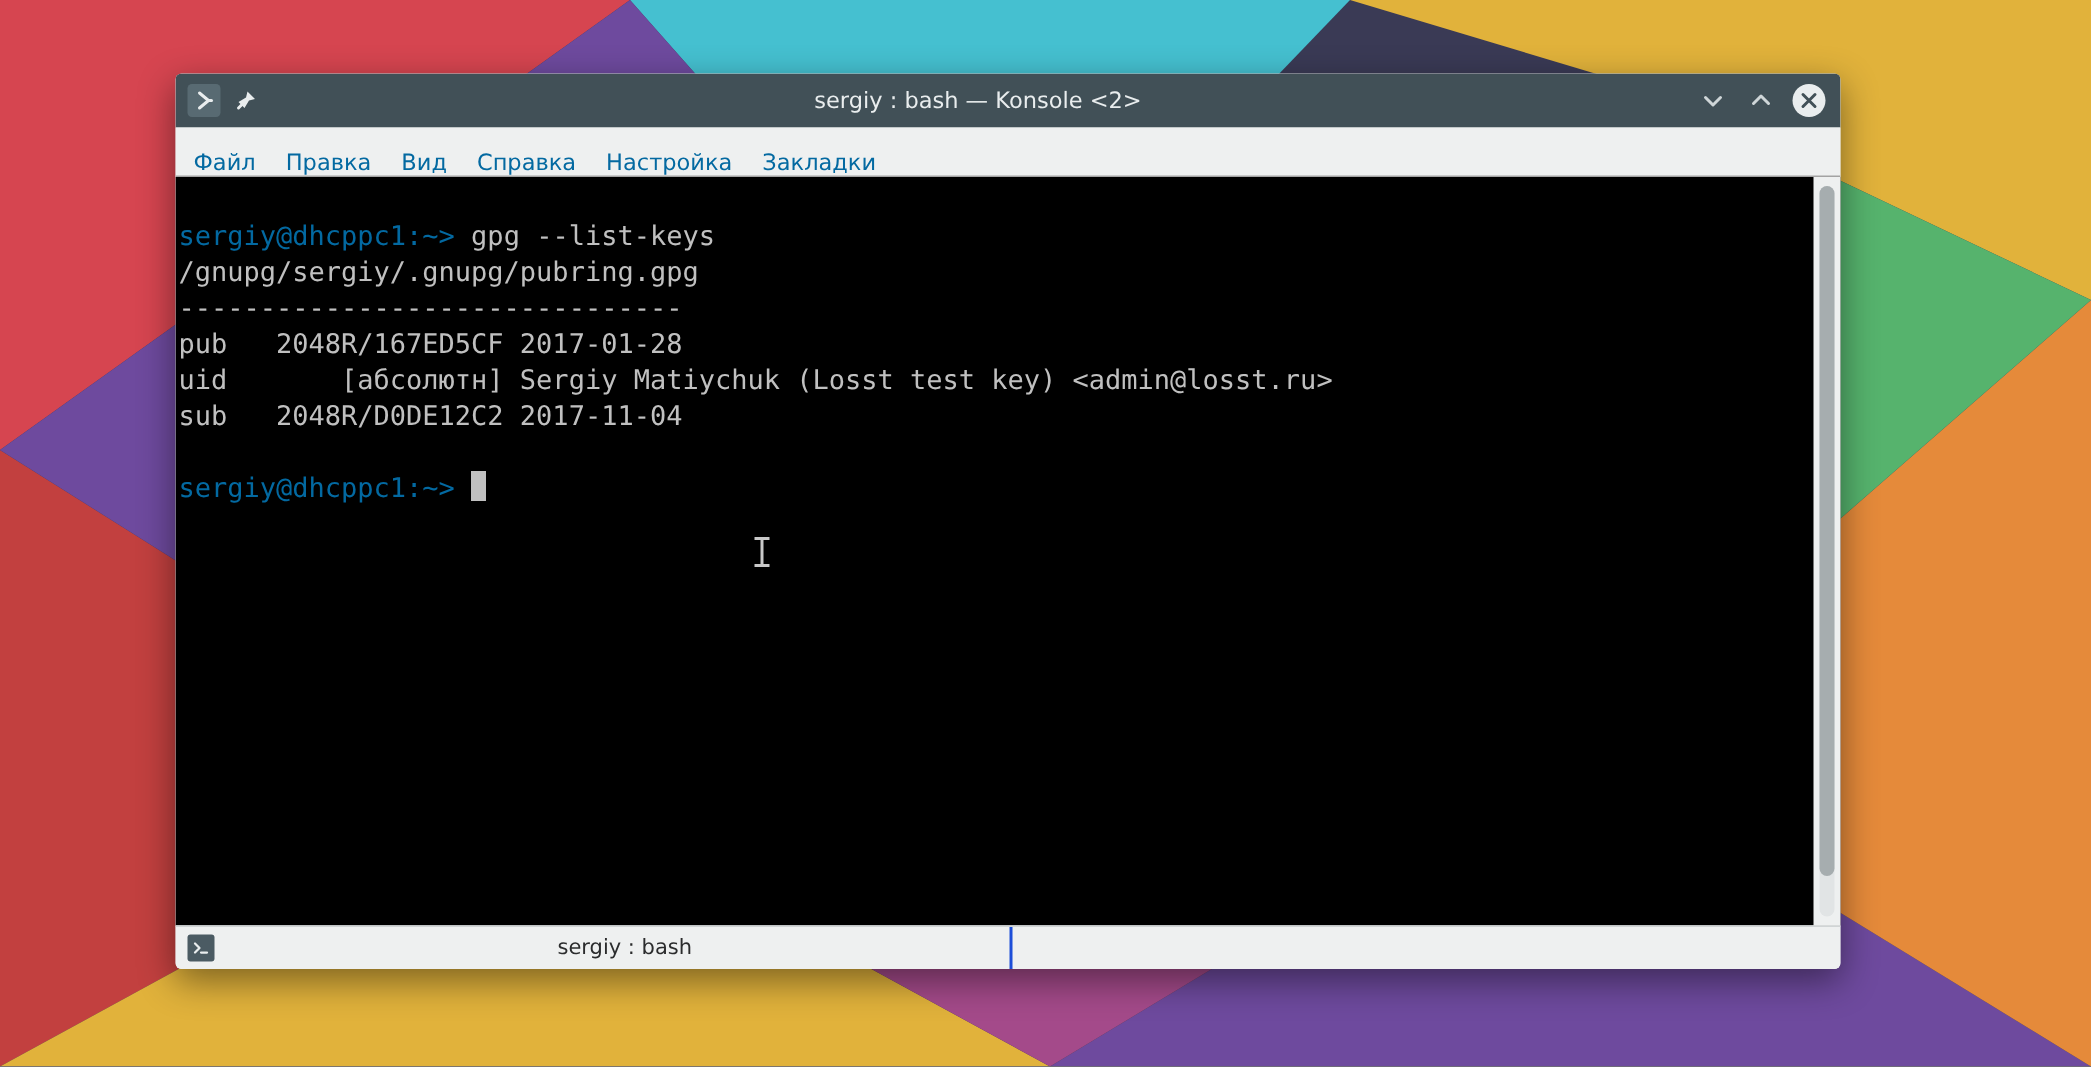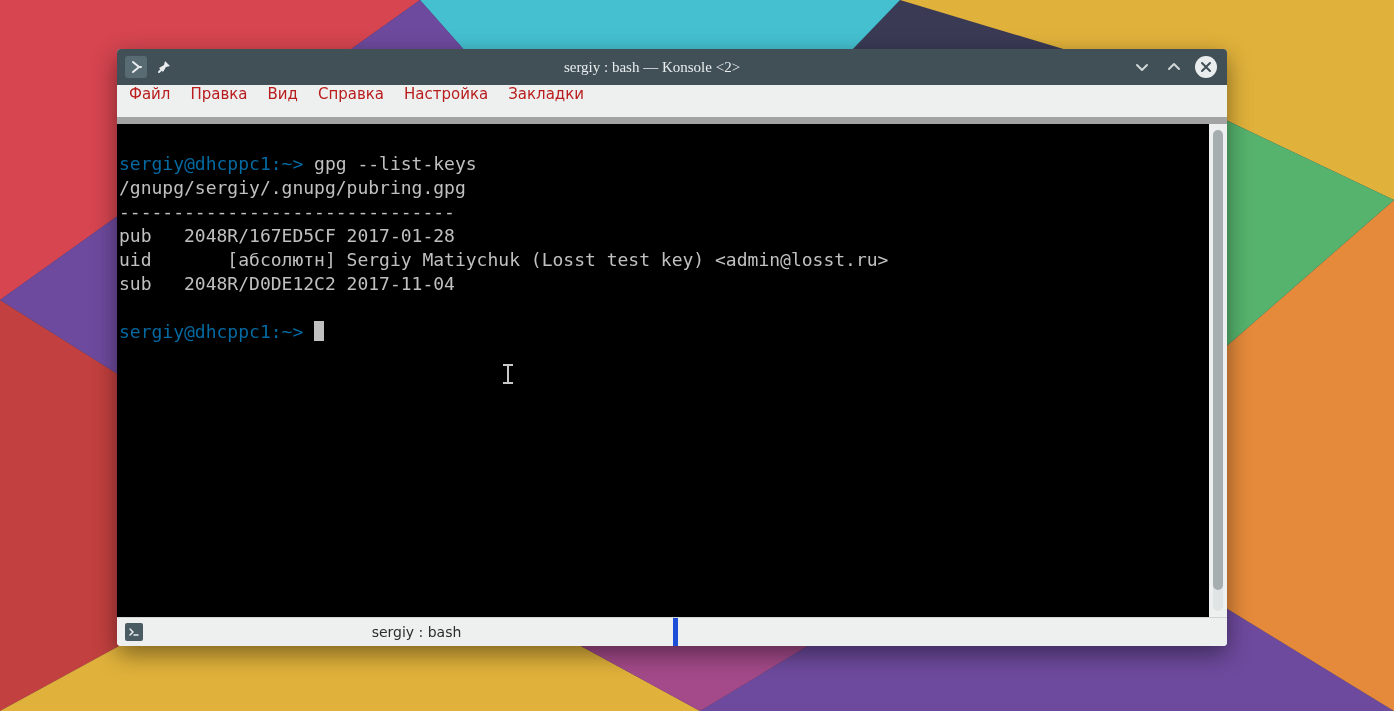--- a/index.html
+++ b/index.html
@@ -1,44 +1,44 @@
 <!DOCTYPE html>
 <html><head>
 <meta charset="utf-8">
 <style>
   html,body{margin:0;padding:0;width:1394px;height:711px;overflow:hidden;font-family:"DejaVu Sans","Noto Sans",sans-serif;}
   .desktop{position:relative;width:1394px;height:711px;background:#3a3a55;}
   .desktop svg.bg{position:absolute;inset:0;width:1394px;height:711px;}
   .window{position:absolute;left:117px;top:49px;width:1110px;height:597px;
           border-radius:4px;box-shadow:0 8px 24px rgba(0,0,0,.45);
           display:flex;flex-direction:column;overflow:hidden;background:#eef0f0;}
-  .titlebar{height:36px;background:#415057;display:flex;align-items:center;color:#e9edee;font-family:Liberation Serif, serif;}
+  .titlebar{height:36px;background:#415057;display:flex;align-items:center;color:#e9edee;}
   .titlebar .left{display:flex;align-items:center;gap:8px;padding-left:8px;}
   .titlebar .title{flex:1;text-align:center;font-size:15px;color:#e9edee;}
   .titlebar .right{display:flex;align-items:center;gap:10px;padding-right:10px;}
   .tb-btn{width:22px;height:22px;border-radius:3px;background:#586a72;display:flex;align-items:center;justify-content:center;cursor:pointer;}
   .tb-btn svg{display:block;}
   .pin{width:18px;height:18px;display:flex;align-items:center;justify-content:center;cursor:pointer;}
   .pin svg{display:block;}
   .chev{width:22px;height:22px;display:flex;align-items:center;justify-content:center;cursor:pointer;}
   .close{width:22px;height:22px;border-radius:50%;background:#e9edee;display:flex;align-items:center;justify-content:center;cursor:pointer;}
   .close svg{display:block;}
-  .menubar{height:32px;background:#eef0f0;display:flex;align-items:flex-start;gap:20px;padding:0 12px;
-           border-bottom:7px solid #a3a3a3;font-size:15px;color:#b91c1c;}
+  .menubar{height:32px;background:#eef0f0;display:flex;align-items:flex-end;gap:20px;padding:0 12px;
+           border-bottom:1px solid #a3a3a3;font-size:15px;color:#0369a1;}
   .menubar .item{cursor:pointer;}
   .term-wrap{flex:1;display:flex;background:#000;min-height:0;}
   .term{flex:1;padding:4px 2px 0 2px;font-family:"DejaVu Sans Mono","Liberation Mono",monospace;
         font-size:18px;line-height:24px;color:#c0c0c0;white-space:pre;overflow:hidden;position:relative;}
   .prompt{color:#0369a1;}
   .cursor{display:inline-block;width:10px;height:20px;background:#c0c0c0;vertical-align:-3px;}
   .sb-gutter{width:18px;background:#eef0f0;position:relative;}
   .sb-gutter .track{position:absolute;left:4px;top:6px;bottom:6px;width:10px;background:#e1e4e5;border-radius:5px;}
   .sb-gutter .thumb{position:absolute;left:4px;width:10px;border-radius:5px;background:#a6adaf;}
   .tabbar{height:28px;background:#eef0f0;display:flex;align-items:stretch;border-top:1px solid #d0d4d5;}
-  .tab{display:flex;align-items:center;gap:25px;padding:0 8px;border-right:5px solid #1d4ed8;min-width:540px;}
+  .tab{display:flex;align-items:center;gap:25px;padding:0 8px;border-right:2px solid #1d4ed8;min-width:540px;}
   .tab .icon{width:18px;height:18px;background:#4b5b63;border-radius:2px;display:flex;align-items:center;justify-content:center;}
   .tab .label{flex:1;text-align:center;font-size:14px;color:#2b2c2d;}
   .ibeam{position:absolute;width:10px;height:20px;pointer-events:none;}
   .ibeam::before{content:"";position:absolute;left:4px;top:0;width:2px;height:20px;background:#c8c8c8;}
   .ibeam::after{content:"";position:absolute;left:0;width:10px;height:2px;background:#c8c8c8;top:0;box-shadow:0 18px 0 #c8c8c8;}
 </style>
 </head>
 <body>
 
 <div class="desktop">

